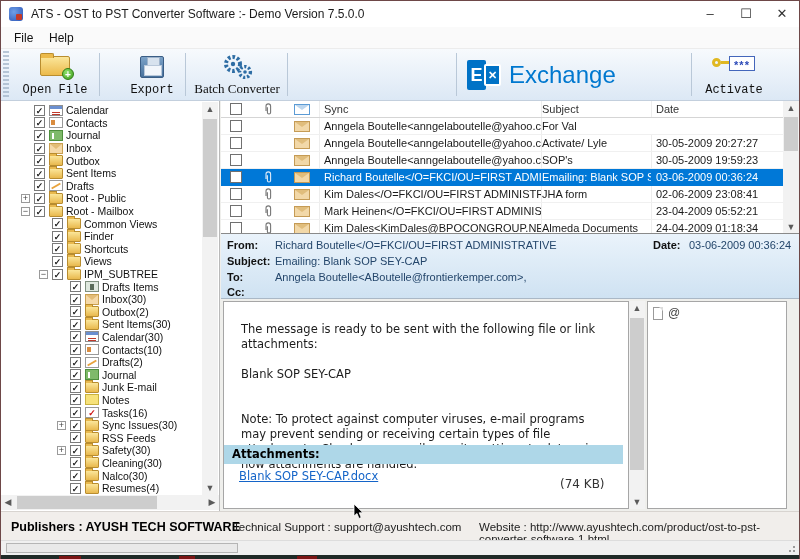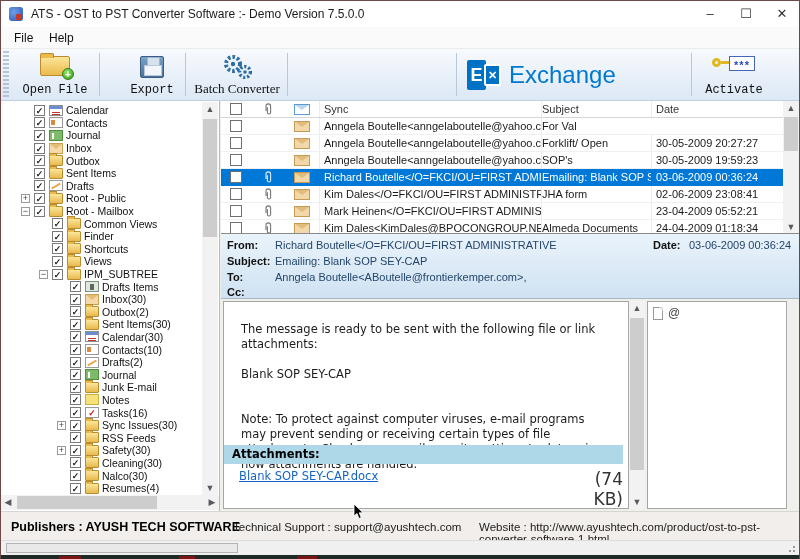--- a/index.html
+++ b/index.html
@@ -155,21 +155,21 @@
     border:1px solid #a6a6a6; overflow:hidden; }
   .msg-text { position:absolute; left:17px; top:20px; width:372px;
     font-family:"DejaVu Sans", sans-serif; font-size:11.5px; color:#1c1c1c; line-height:15px; }
   .msg-gap { height:15px; }
   .att-strip { position:absolute; left:0; bottom:44px; width:399px; height:19px; background:#aed7e8;
     font-family:"DejaVu Sans", sans-serif; font-size:11.5px; font-weight:bold; color:#000;
     padding:2px 0 0 8px; }
   .att-row { position:absolute; left:0; bottom:22px; width:399px; height:20px;
     font-family:"DejaVu Sans", sans-serif; font-size:11.5px; }
   .att-link { position:absolute; left:15px; top:3px; color:#1464c8; text-decoration:underline; }
-  .att-size { position:absolute; left:336px; top:3px; color:#333; font-size:17px;text-align:right; }
+  .att-size { position:absolute; left:336px; top:11px; color:#333; font-size:12px; }
   .msg-vscroll { position:absolute; left:408px; top:2px; width:16px; height:208px; background:#f2f2f2; }
   .attach-panel { position:absolute; left:426px; top:2px; width:140px; height:208px; background:#fff;
     border:1px solid #a6a6a6; }
   .doc-icon { position:absolute; left:5px; top:5px; width:10px; height:13px; background:#fff;
     border:1px solid #9a9a9a; }
   .doc-icon::before { content:""; position:absolute; right:-1px; top:-1px; border-top:4px solid #dcdcdc;
     border-left:4px solid transparent; }
   .at-symbol { position:absolute; left:20px; top:4px; font-size:12px; color:#444; }
 
   .cursor-arrow { position:absolute; left:352px; top:403px; z-index:9; }
@@ -493,21 +493,21 @@
           </div>
           <div class="mt-row">
             <span class="c-cb">
               <span class="row-cb"></span>
             </span>
             <span class="c-clip"></span>
             <span class="c-env">
               <span class="env"></span>
             </span>
             <span class="c-from">Anngela Boutelle&lt;anngelaboutelle@yahoo.com&gt;</span>
-            <span class="c-subj">Forklift/ Open</span>
+            <span class="c-subj">Activate/ Lyle</span>
             <span class="c-date">30-05-2009 20:27:27</span>
           </div>
           <div class="mt-row">
             <span class="c-cb">
               <span class="row-cb"></span>
             </span>
             <span class="c-clip"></span>
             <span class="c-env">
               <span class="env"></span>
             </span>

